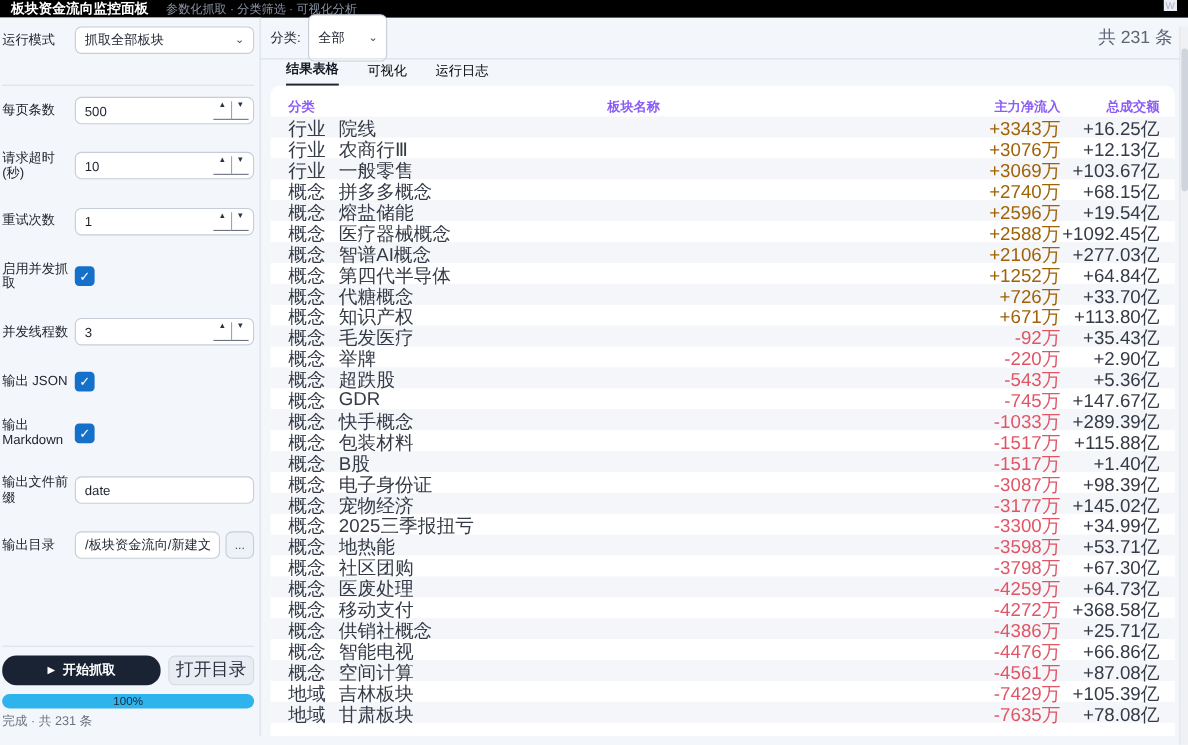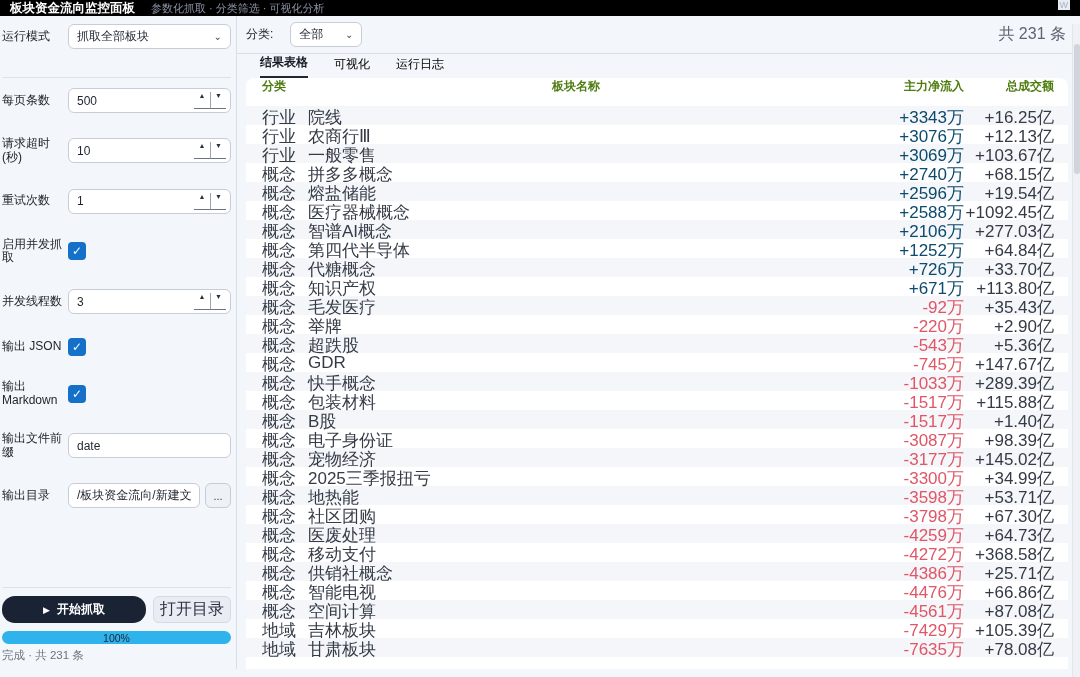--- a/index.html
+++ b/index.html
@@ -30,39 +30,39 @@
   .sidebar .spacer { flex:1; }
   .btn-row { display:flex; gap:7px; margin-bottom:6px; border-top:1px solid #dde2ea; padding-top:8px; }
   .btn-start { flex:1.9; height:27px; background:#1a2334; color:#fff; border:none; border-radius:13px; font-size:12px; font-weight:bold; display:flex; align-items:center; justify-content:center; gap:7px; cursor:pointer; font-family:inherit; }
   .btn-start .play { font-size:9px; }
   .btn-open { flex:1; height:27px; background:#e9edf3; color:#2a3140; border:1px solid #d5dae2; border-radius:6px; font-size:16px; cursor:pointer; font-family:inherit; }
   .progress { height:13px; background:#2fb3ec; border-radius:7px; margin:2px 0 4px 0; display:flex; align-items:center; justify-content:center; font-size:10.5px; color:#1d2530; }
   .status-line { font-size:11.5px; color:#6b7280; }
 
   
   .main { flex:1; display:flex; flex-direction:column; padding:0 0 0 0; position:relative; }
-  .toolbar { height:37px; display:flex; align-items:center; padding:0 14px 0 9px; gap:17px; }
+  .toolbar { height:37px; display:flex; align-items:center; padding:0 14px 0 9px; gap:7px; }
   .toolbar .lbl { font-size:12px; color:#23262e; }
-  .toolbar .selectbox { flex:none; width:72px; height:25px; }
+  .toolbar .selectbox { flex:none; width:72px; height:43px; }
   .toolbar .count { margin-left:auto; font-size:16px; color:#5d6573; }
   .toolbar-divider { border-top:1px solid #d9dee7; }
   .tabsbar { height:24px; display:flex; align-items:flex-end; gap:26px; padding:0 0 0 23px; }
   .tab { font-size:12px; color:#000000; padding-bottom:5px; cursor:pointer; }
   .tab.active { color:#171c26; font-weight:bold; border-bottom:2px solid #222833; }
 
   .card { background:#fff; border-radius:8px 8px 0 0; margin:0 12px 0 9px; flex:1; overflow:hidden; }
-  .thead { display:flex; align-items:flex-start; height:28px; font-size:12px; font-weight:bold; color:#4d7c0f; }
+  .thead { display:flex; align-items:flex-end; height:28px; font-size:12px; font-weight:bold; color:#8b5cf6; }
   .trow { display:flex; height:19px; font-size:17px; color:#343b47; }
   .trow.alt { background:#f4f6f9; }
   .cell-cat { width:62px; padding-left:16px; flex-shrink:0; }
   .cell-name { flex:1; }
   .thead .cell-name { text-align:center; }
   .cell-inflow { width:120px; text-align:right; flex-shrink:0; }
   .cell-total { width:104px; text-align:right; padding-right:14px; flex-shrink:0; }
-  .pos { color:#0c4a6e; }
+  .pos { color:#a16207; }
   .neg { color:#e05666; }
 
   
   .scrollbar { position:absolute; right:0; top:24px; width:8px; height:653px; background:#f0f1f4; border-left:1px solid #e2e5ea; }
   .scrollbar .thumb { position:absolute; top:20px; left:1px; width:6px; height:130px; background:#cfd4dd; border-radius:3px; }
 </style>
 </head>
 <body>
 
 <div class="appbar">

